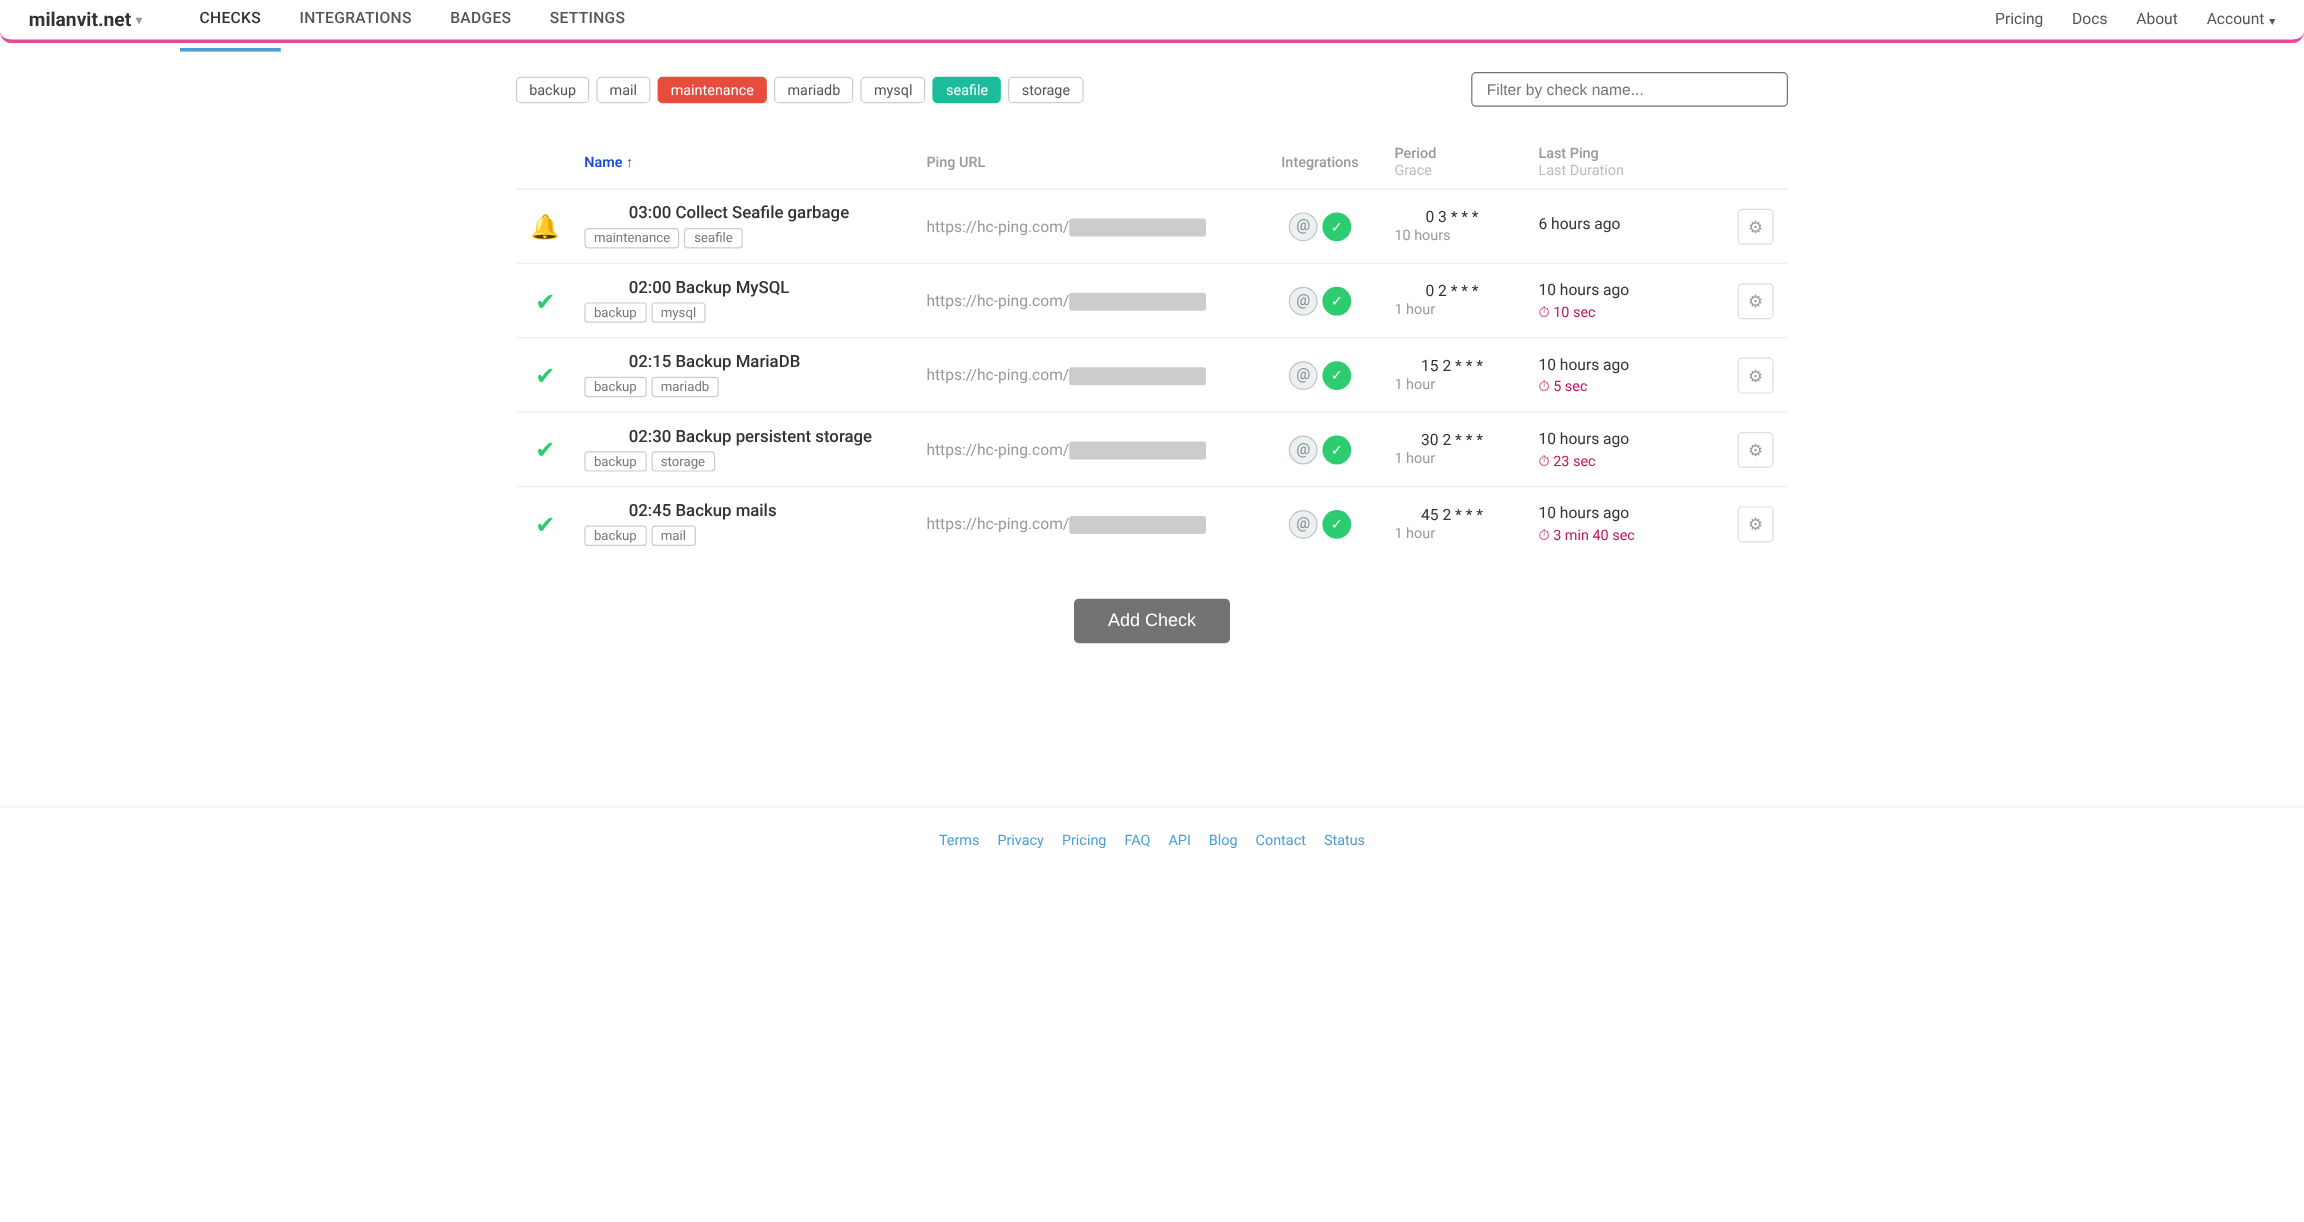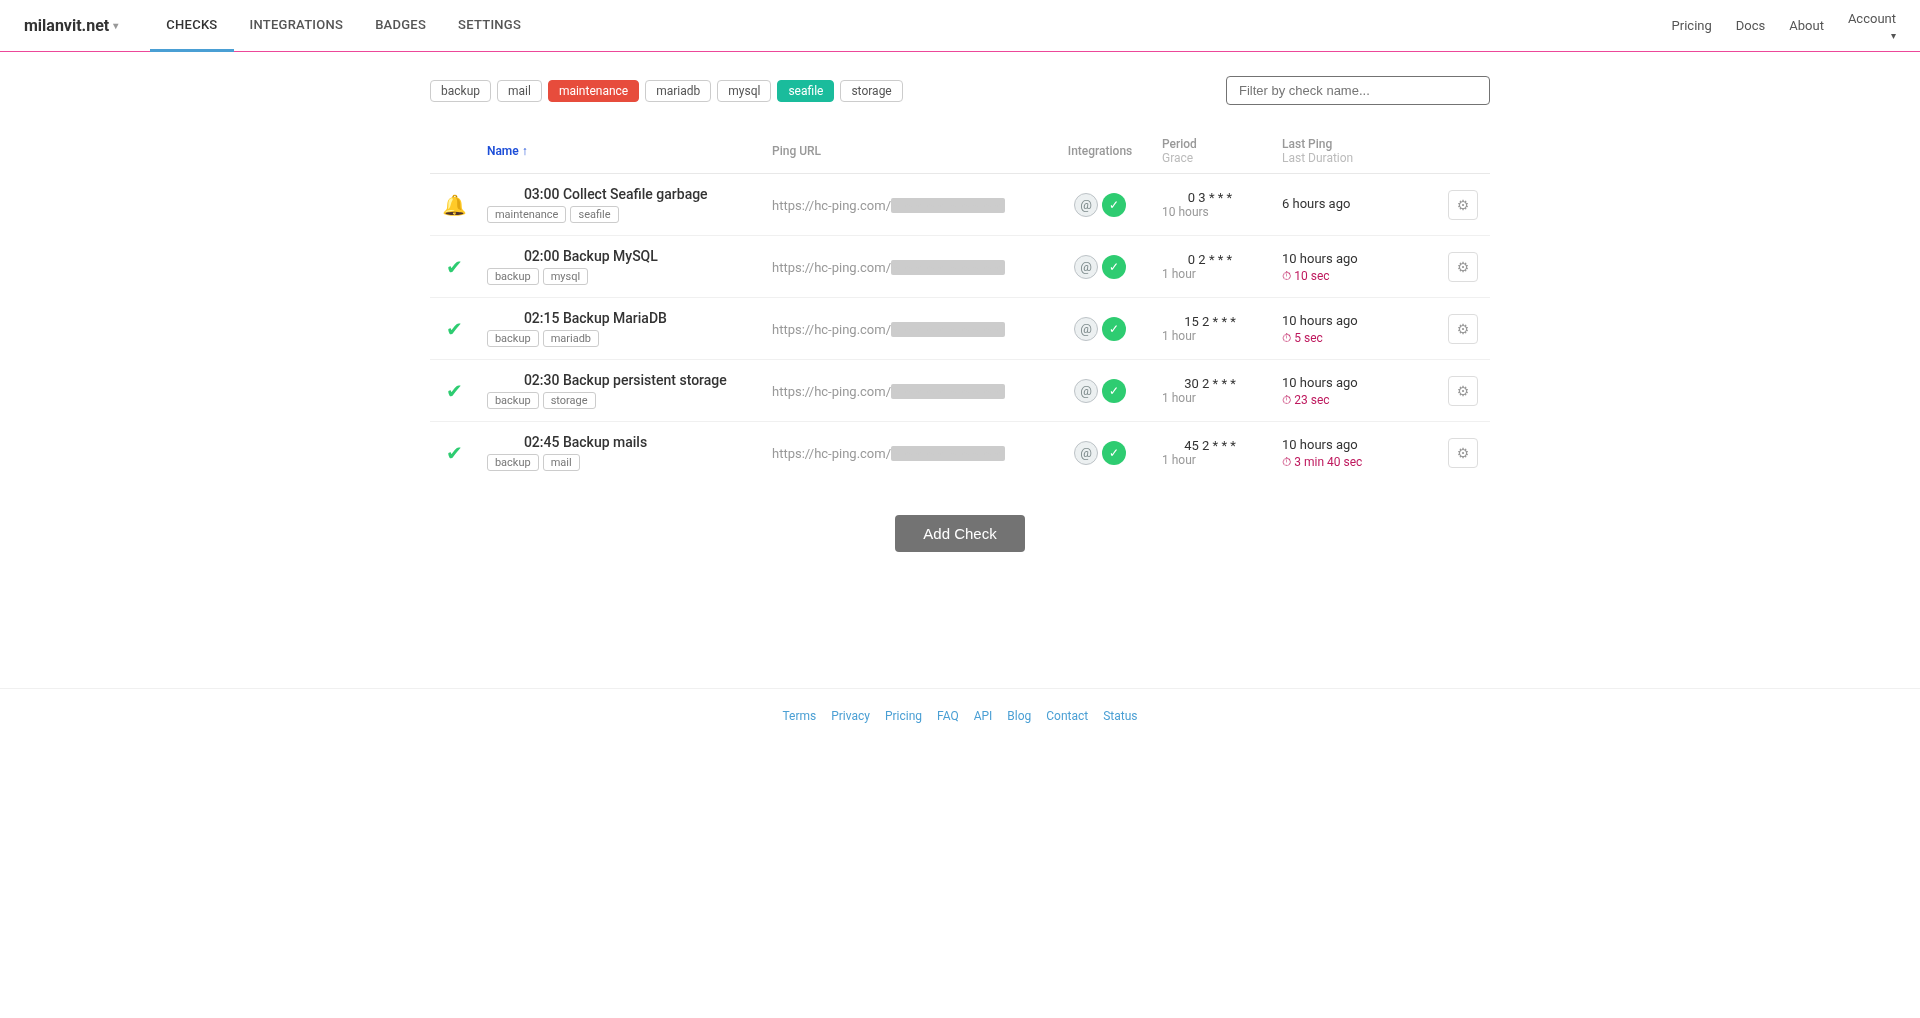--- a/index.html
+++ b/index.html
@@ -1,39 +1,40 @@
 <!DOCTYPE html>
 <html><head>
   <meta charset="utf-8">
   <style>
     * { box-sizing: border-box; margin: 0; padding: 0; }
     body { font-family: -apple-system, BlinkMacSystemFont, 'Segoe UI', Roboto, sans-serif; font-size: 14px; color: #333; background: #fff; }
 
     
     .navbar {
       display: flex; align-items: center; padding: 0 24px;
-      border-bottom: 1px solid #ec4899; height: 52px;
+      border-bottom: 3px solid #ec4899; height: 36px;
       position: relative;
+      border-radius: 10px;
     }
     .navbar-brand {
       font-weight: 700; font-size: 16px; color: #333; margin-right: 32px; text-decoration: none;
       display: flex; align-items: center; gap: 4px;
     }
     .navbar-brand .caret { font-size: 10px; color: #999; }
     .nav-links { display: flex; gap: 0; }
     .nav-link {
       padding: 0 16px; height: 52px; display: flex; align-items: center;
       text-decoration: none; color: #555; font-size: 13px; font-weight: 500;
       border-bottom: 3px solid transparent; letter-spacing: 0.02em;
       text-transform: uppercase;
     }
     .nav-link.active { color: #333; border-bottom-color: #4a9fd4; }
     .navbar-right { margin-left: auto; display: flex; gap: 24px; align-items: center; }
     .navbar-right a { color: #555; text-decoration: none; font-size: 13px; }
-    .account-link { display: flex; align-items: flex-end; gap: 4px; flex-direction: column; }
+    .account-link { display: flex; align-items: flex-end; gap: 4px; }
     .account-caret { font-size: 10px; }
 
     
     .main { max-width: 1100px; margin: 0 auto; padding: 24px 20px; }
 
     
     .tags-row { display: flex; flex-wrap: wrap; gap: 6px; margin-bottom: 24px; align-items: center; justify-content: space-between; }
     .tags-group { display: flex; flex-wrap: wrap; gap: 6px; }
     .tag {
       padding: 3px 10px; border: 1px solid #ccc; border-radius: 4px;

